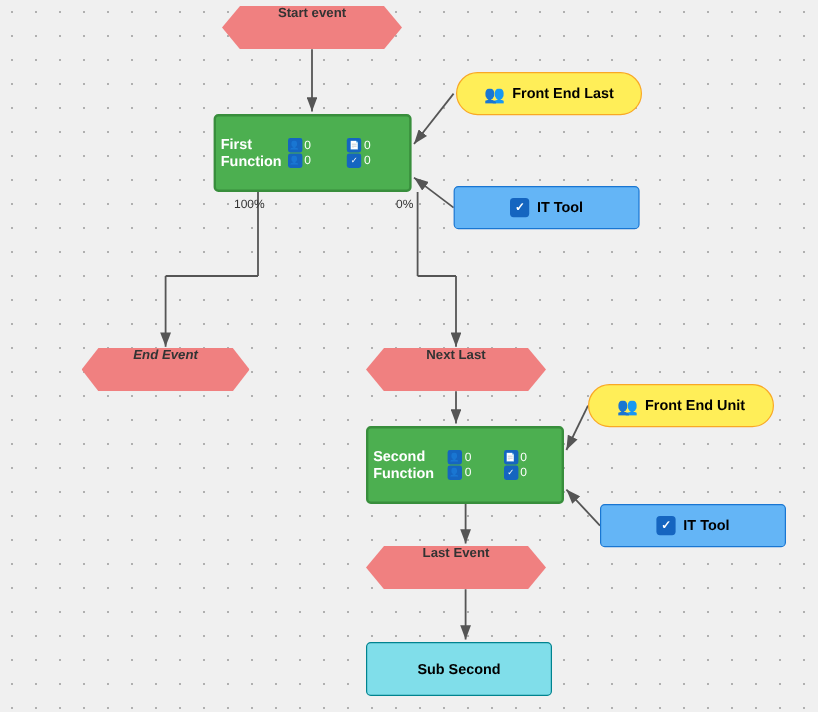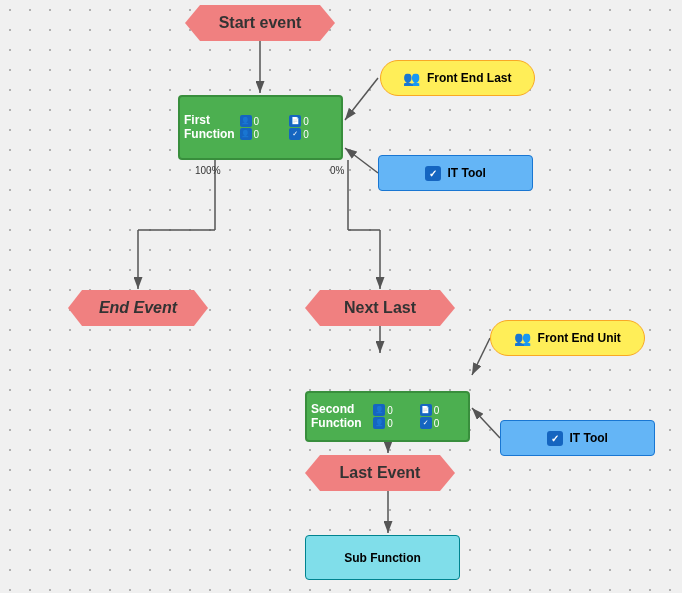--- a/index.html
+++ b/index.html
@@ -13,24 +13,24 @@
       background-size: 20px 20px;
       font-family: Arial, sans-serif;
       font-size: 12px;
       position: relative;
     }
 
     
     .event-shape {
       position: absolute;
       display: flex;
-      align-items: center;
+      align-items: flex-start;
       justify-content: center;
       text-align: center;
-      font-size: 16px;
+      font-size: 11px;
       font-weight: bold;
     }
 
     .hexagon {
       background: #f08080;
       clip-path: polygon(10% 0%, 90% 0%, 100% 50%, 90% 100%, 10% 100%, 0% 50%);
       color: #333;
     }
 
     .function-box {
@@ -228,21 +228,21 @@
 
 <div class="event-shape hexagon" style="left:305px; top:290px; width:150px; height:36px;">
   <span>Next Last</span>
 </div>
 
 <div class="pill-yellow" style="position:absolute; left:490px; top:320px; width:155px; height:36px;">
   <span class="person-icon">👥</span>
   <span>Front End Unit</span>
 </div>
 
-<div class="function-box" style="position:absolute; left:305px; top:355px; width:165px; height:51px;margin-top:36px;">
+<div class="function-box" style="position:absolute; left:305px; top:355px; width:165px; height:65px;">
   <div class="function-title">Second Function</div>
   <div class="function-grid">
     <div class="function-cell">
       <span class="icon-box icon-person">👤</span>
       <span>0</span>
     </div>
     <div class="function-cell">
       <span class="icon-box">📄</span>
       <span>0</span>
     </div>
@@ -260,14 +260,14 @@
 <div class="pill-blue" style="position:absolute; left:500px; top:420px; width:155px; height:36px;">
   <span style="background:#1565c0; color:white; padding:2px 4px; border-radius:3px; font-size:10px;">✓</span>
   <span>IT Tool</span>
 </div>
 
 <div class="event-shape hexagon" style="left:305px; top:455px; width:150px; height:36px;">
   <span>Last Event</span>
 </div>
 
 <div class="pill-cyan" style="position:absolute; left:305px; top:535px; width:155px; height:45px;">
-  <span>Sub Function</span>
+  <span>Sub Second</span>
 </div>
 
 </body></html>

